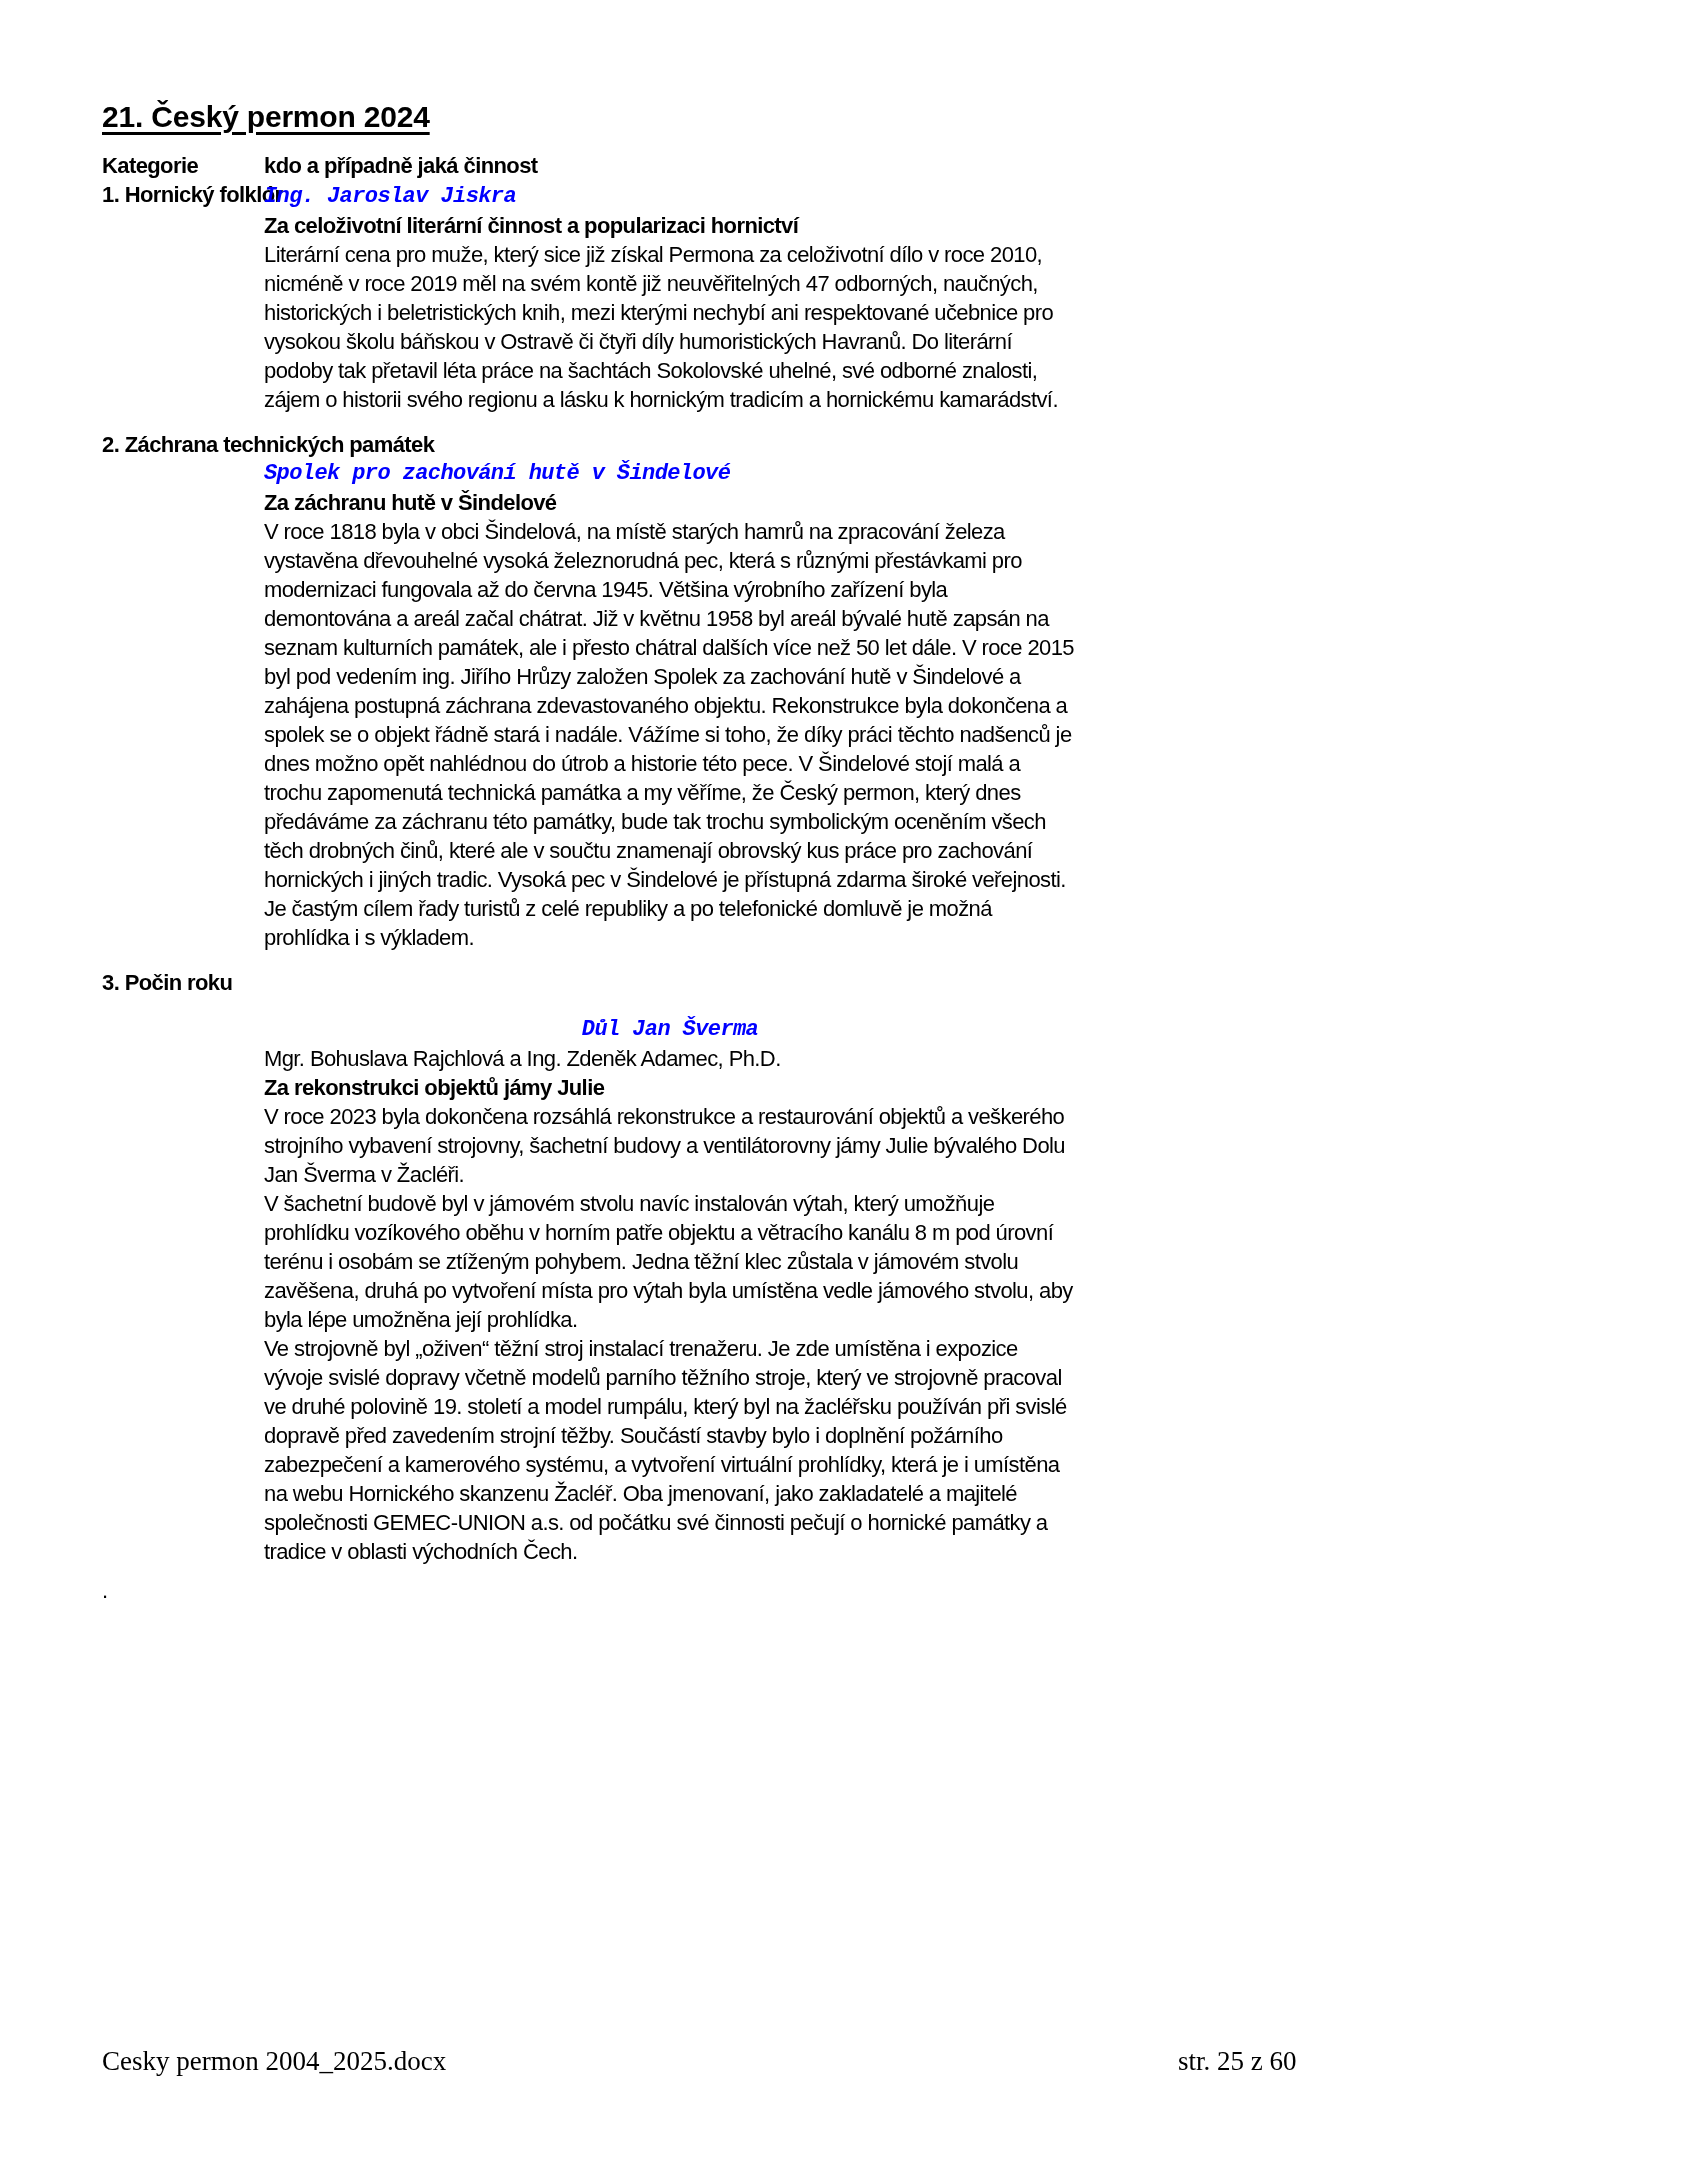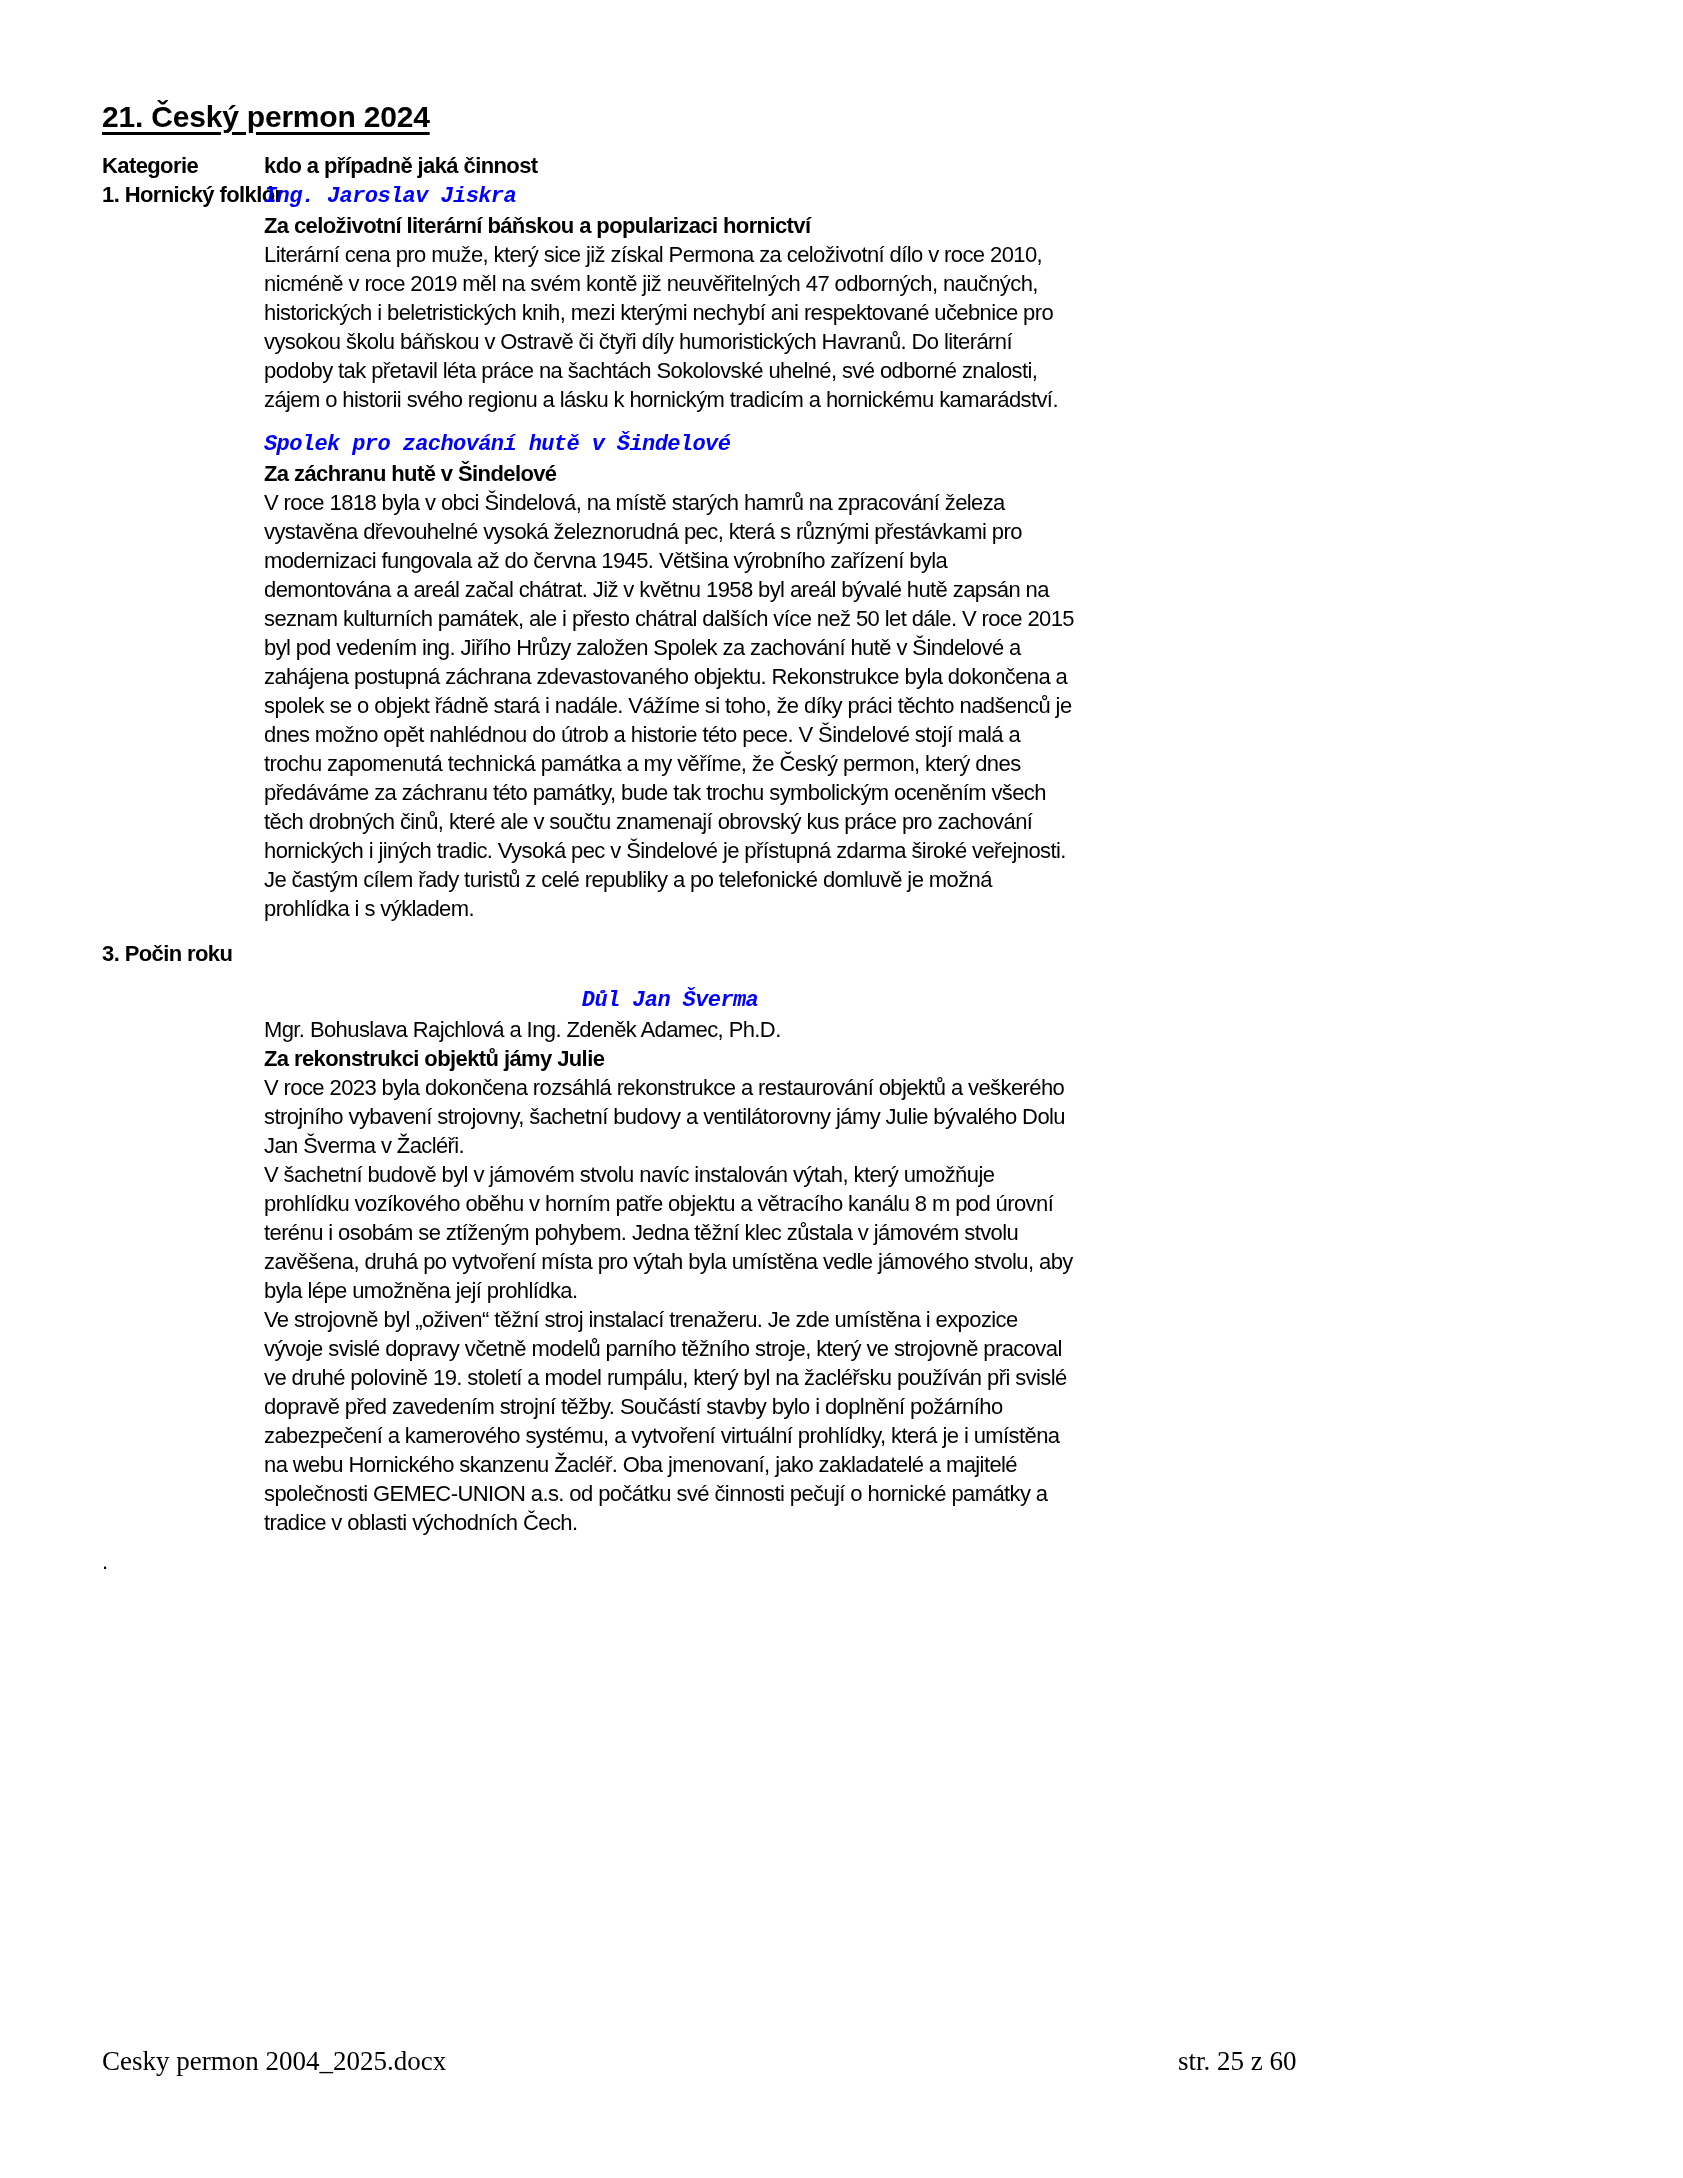--- a/index.html
+++ b/index.html
@@ -84,28 +84,32 @@
   </div>
 
   <div id="sections">
   <section class="section">
     <div class="row cat-row">
       <div class="col1"><span class="cat">1. Hornický folklór</span></div>
       <div class="col2 inline-slot"><span class="recipient">Ing. Jaroslav Jiskra</span></div>
     </div>
     <div class="indent body-col">
 
-      <div class="award">Za celoživotní literární báňskou a popularizaci hornictví</div>
+      <div class="award">Za celoživotní literární činnost a popularizaci hornictví</div>
       <div class="paras">
             <div class="para">Literární cena pro muže, který sice již získal Permona za celoživotní dílo v roce 2010, nicméně v roce 2019 měl na svém kontě již neuvěřitelných 47 odborných, naučných, historických i beletristických knih, mezi kterými nechybí ani respektované učebnice pro vysokou školu báňskou v Ostravě či čtyři díly humoristických Havranů. Do literární podoby tak přetavil léta práce na šachtách Sokolovské uhelné, své odborné znalosti, zájem o historii svého regionu a lásku k hornickým tradicím a hornickému kamarádství.</div>
           </div>
     </div>
   </section>
 
   <section class="section">
+    <div class="row cat-row">
+      <div class="col1"><span class="cat">2. Záchrana technických památek</span></div>
+      <div class="col2 inline-slot"></div>
+    </div>
     <div class="indent body-col">
       <div class="recipient stacked-slot">Spolek pro zachování hutě v Šindelové</div>
 
       <div class="award">Za záchranu hutě v Šindelové</div>
       <div class="paras">
             <div class="para">V roce 1818 byla v obci Šindelová, na místě starých hamrů na zpracování železa vystavěna dřevouhelné vysoká železnorudná pec, která s různými přestávkami pro modernizaci fungovala až do června 1945. Většina výrobního zařízení byla demontována a areál začal chátrat. Již v květnu 1958 byl areál bývalé hutě zapsán na seznam kulturních památek, ale i přesto chátral dalších více než 50 let dále. V roce 2015 byl pod vedením ing. Jiřího Hrůzy založen Spolek za zachování hutě v Šindelové a zahájena postupná záchrana zdevastovaného objektu. Rekonstrukce byla dokončena a spolek se o objekt řádně stará i nadále. Vážíme si toho, že díky práci těchto nadšenců je dnes možno opět nahlédnou do útrob a historie této pece. V Šindelové stojí malá a trochu zapomenutá technická památka a my věříme, že Český permon, který dnes předáváme za záchranu této památky, bude tak trochu symbolickým oceněním všech těch drobných činů, které ale v součtu znamenají obrovský kus práce pro zachování hornických i jiných tradic. Vysoká pec v Šindelové je přístupná zdarma široké veřejnosti. Je častým cílem řady turistů z celé republiky a po telefonické domluvě je možná prohlídka i s výkladem.</div>
           </div>
     </div>
   </section>
 

